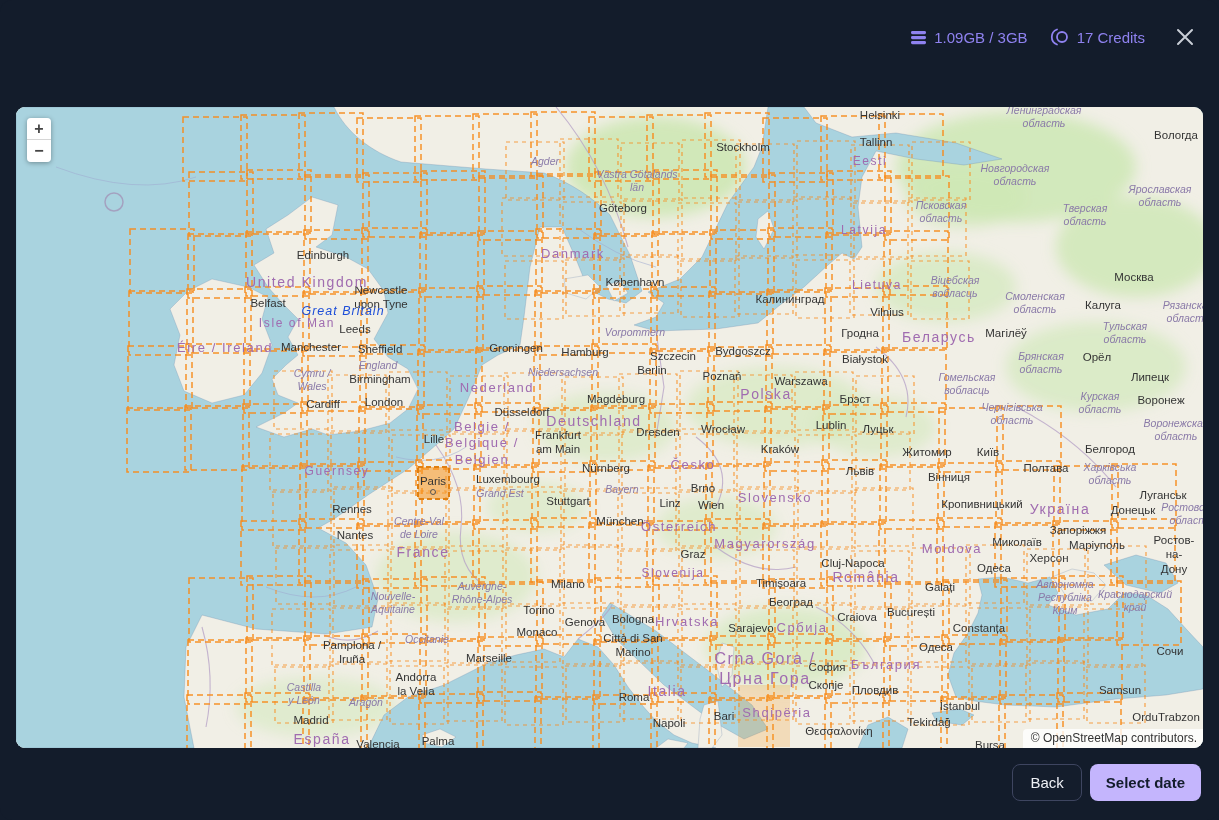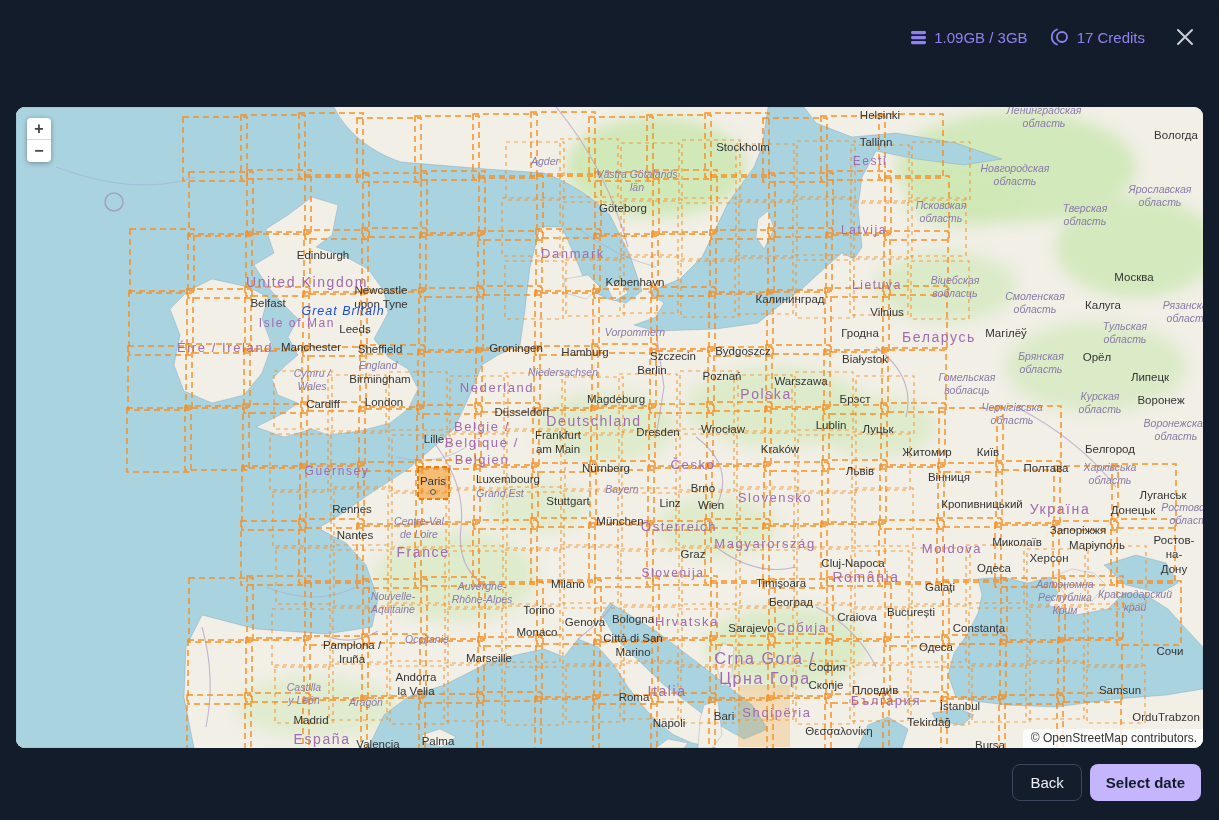--- a/index.html
+++ b/index.html
@@ -556,21 +556,21 @@
         <span class="ml k-country" style="left: 749px; top: 437px; font-size: 13px;">Magyarország</span>
         <span class="ml k-country" style="left: 407px; top: 446px; font-size: 14px;">France</span>
         <span class="ml k-country" style="left: 657px; top: 466px;">Slovenija</span>
         <span class="ml k-country" style="left: 671px; top: 515px; font-size: 13px;">Hrvatska</span>
         <span class="ml k-country" style="left: 786px; top: 521px; font-size: 13px;">Србија</span>
         <span class="ml k-country" style="left: 850px; top: 471px; font-size: 14px;">România</span>
         <span class="ml k-country" style="left: 936px; top: 442px; font-size: 13px;">Moldova</span>
         <span class="ml k-country" style="left: 749px; top: 562px; font-size: 16px;">Crna Gora /
 Црна Гора</span>
         <span class="ml k-country" style="left: 761px; top: 606px; font-size: 13px;">Shqipëria</span>
-        <span class="ml k-country" style="left: 870px; top: 558px; font-size: 13px; margin-top: 36px;">България</span>
+        <span class="ml k-country" style="left: 870px; top: 558px; font-size: 13px;">България</span>
         <span class="ml k-country" style="left: 1044px; top: 403px; font-size: 14px;">Україна</span>
         <span class="ml k-country" style="left: 651px; top: 585px; font-size: 14px;">Italia</span>
         <span class="ml k-country" style="left: 306px; top: 633px; font-size: 14px;">España</span>
         <span class="ml k-region" style="left: 1028px; top: 10px;">Ленинградская
 область</span>
         <span class="ml k-region" style="left: 999px; top: 68px;">Новгородская
 область</span>
         <span class="ml k-region" style="left: 925px; top: 105px;">Псковская
 область</span>
         <span class="ml k-region" style="left: 1144px; top: 89px;">Ярославская

